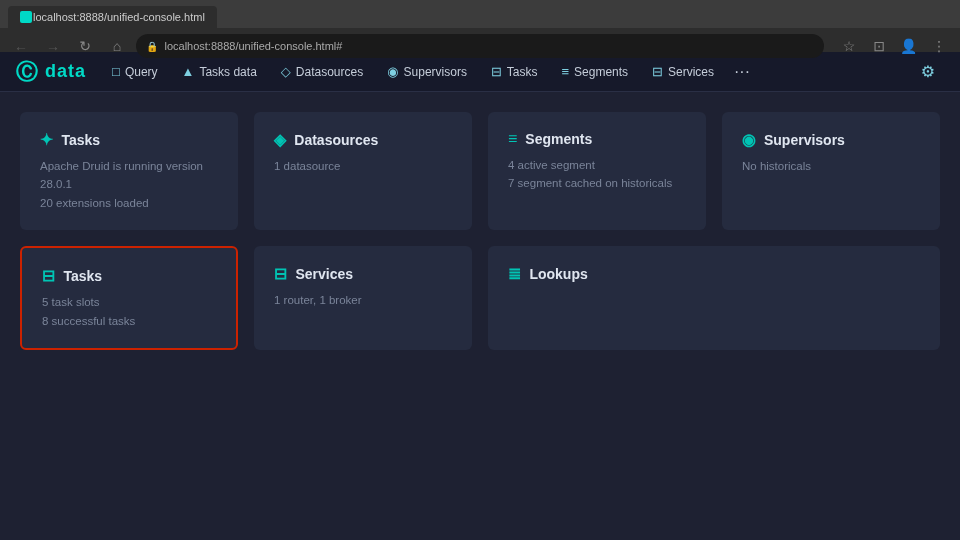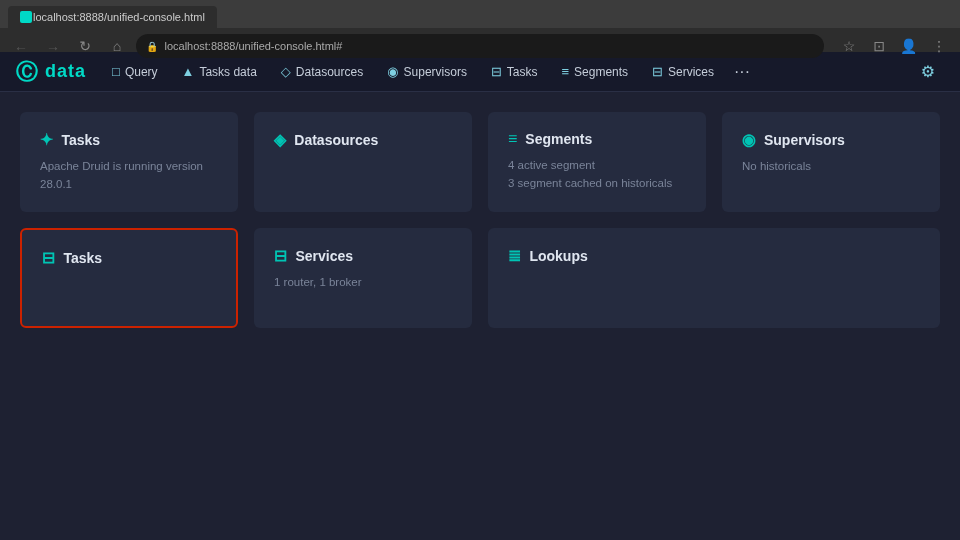--- a/index.html
+++ b/index.html
@@ -305,56 +305,64 @@
 
   <div class="main-content">
 
     <div class="card card-status">
       <div class="card-title">
         <span class="card-icon">✦</span>
         <span>Tasks</span>
       </div>
       <div class="card-text">
         <div>Apache Druid is running version 28.0.1</div>
+        <div>20 extensions loaded</div>
       </div>
     </div>
 
     <div class="card card-datasources">
       <div class="card-title">
         <span class="card-icon">◈</span>
         <span>Datasources</span>
       </div>
+      <div class="card-text">
+        <div>1 datasource</div>
+      </div>
     </div>
 
     <div class="card card-segments">
       <div class="card-title">
         <span class="card-icon">≡</span>
         <span>Segments</span>
       </div>
       <div class="card-text">
         <div>4 active segment</div>
-        <div>3 segment cached on historicals</div>
+        <div>7 segment cached on historicals</div>
       </div>
     </div>
 
     <div class="card card-supervisors">
       <div class="card-title">
         <span class="card-icon">◉</span>
         <span>Supervisors</span>
       </div>
       <div class="card-text">
         <div>No historicals</div>
       </div>
     </div>
 
     <div class="card card-tasks card-tasks-pos">
       <div class="card-title">
         <span class="card-icon">⊟</span>
         <span>Tasks</span>
       </div>
+      <div class="card-text">
+        <div>5 task slots</div>
+        <div>8 successful tasks</div>
+      </div>
     </div>
 
     <div class="card card-services-pos">
       <div class="card-title">
         <span class="card-icon">⊟</span>
         <span>Services</span>
       </div>
       <div class="card-text">
         <div>1 router, 1 broker</div>
       </div>

